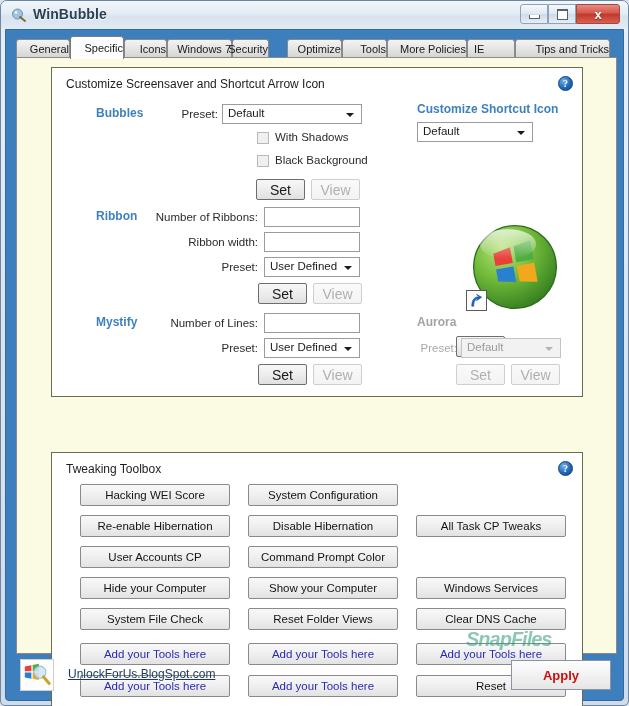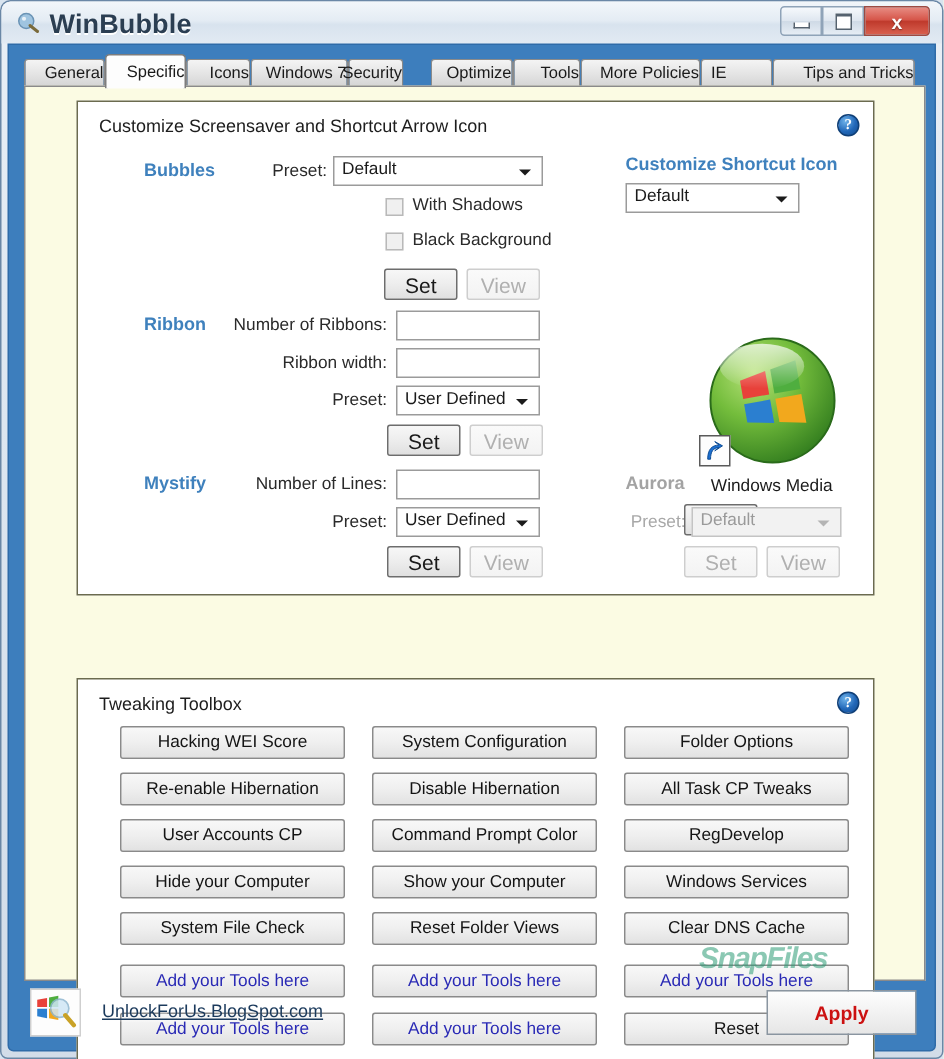--- a/index.html
+++ b/index.html
@@ -22,21 +22,21 @@
   #titlebar {
     position:absolute; left:0; top:0; right:0; height:28px;
     border-radius:6px 6px 0 0;
     background: linear-gradient(to bottom, #f2f6fa 0%, #e4ecf4 45%, #d8e3ee 55%, #e2eaf3 100%);
   }
   #app-icon {
     position:absolute; left:10px; top:6px; width:16px; height:16px;
   }
   #title-text {
     position:absolute; left:32px; top:5px;
-    font-size:18px; font-weight:bold; color:#2b3e52;
+    font-size:14px; font-weight:bold; color:#2b3e52;
     text-shadow:0 1px 0 #fff;
     letter-spacing:.1px;
   }
   .wbtn {
     position:absolute; top:3px; height:20px;
     border:1px solid #8fa3b8; border-radius:3px;
     background:linear-gradient(to bottom,#f6f9fc,#dfe7f0 48%,#cfdae6 52%,#e6edf5);
     cursor:pointer;
   }
   #btn-min { right:80px; width:28px; border-radius:3px 0 0 3px;}
@@ -392,21 +392,20 @@
           </g>
           <ellipse cx="42" cy="24" rx="32" ry="17" fill="url(#gGloss)"></ellipse>
         </svg>
 
         <div id="shortcut-arrow">
           <svg viewBox="0 0 16 16" width="15" height="15">
             <path d="M3 14 C3 7 6 4 11 4 L8 1.5 L13.5 4.5 L8 8 L11 5.8 C7 5.8 5 8.5 5 14 Z" fill="#1c6fd0" stroke="#0c4a92" stroke-width=".7"></path>
           </svg>
         </div>
 
-        <div id="icon-caption">Windows Media</div>
         <div class="btn strong" style="left:404px; top:268px; width:49px;">Set</div>
 
         <div class="sect-label disabled" style="left:365px; top:247px;">Aurora</div>
         <div class="fld-label disabled" style="left:365px; top:274px; width:40px;">Preset:</div>
         <div class="combo disabled" style="left:409px; top:270px; width:100px;">
           <span class="ctext">Default</span>
           <span class="arrow"></span>
         </div>
         <div class="btn disabled" style="left:404px; top:296px; width:49px;">Set</div>
         <div class="btn disabled" style="left:459px; top:296px; width:49px;">View</div>
@@ -425,23 +424,21 @@
         <div class="tbtn bluetext" style="left:28px; top:222px;">Add your Tools here</div>
 
         <div class="tbtn" style="left:196px; top:31px;">System Configuration</div>
         <div class="tbtn" style="left:196px; top:62px;">Disable Hibernation</div>
         <div class="tbtn" style="left:196px; top:93px;">Command Prompt Color</div>
         <div class="tbtn" style="left:196px; top:124px;">Show your Computer</div>
         <div class="tbtn" style="left:196px; top:155px;">Reset Folder Views</div>
         <div class="tbtn bluetext" style="left:196px; top:190px;">Add your Tools here</div>
         <div class="tbtn bluetext" style="left:196px; top:222px;">Add your Tools here</div>
 
-        <div class="tbtn" style="left:364px; top:31px;">Folder Options</div>
         <div class="tbtn" style="left:364px; top:62px;">All Task CP Tweaks</div>
-        <div class="tbtn" style="left:364px; top:93px;">RegDevelop</div>
         <div class="tbtn" style="left:364px; top:124px;">Windows Services</div>
         <div class="tbtn" style="left:364px; top:155px;">Clear DNS Cache</div>
         <div class="tbtn bluetext" style="left:364px; top:190px;">Add your Tools here</div>
         <div class="tbtn" style="left:364px; top:222px;">Reset</div>
       </div>
     </div>
 
     <div id="watermark">SnapFiles</div>
 
     <div id="bottombar">

